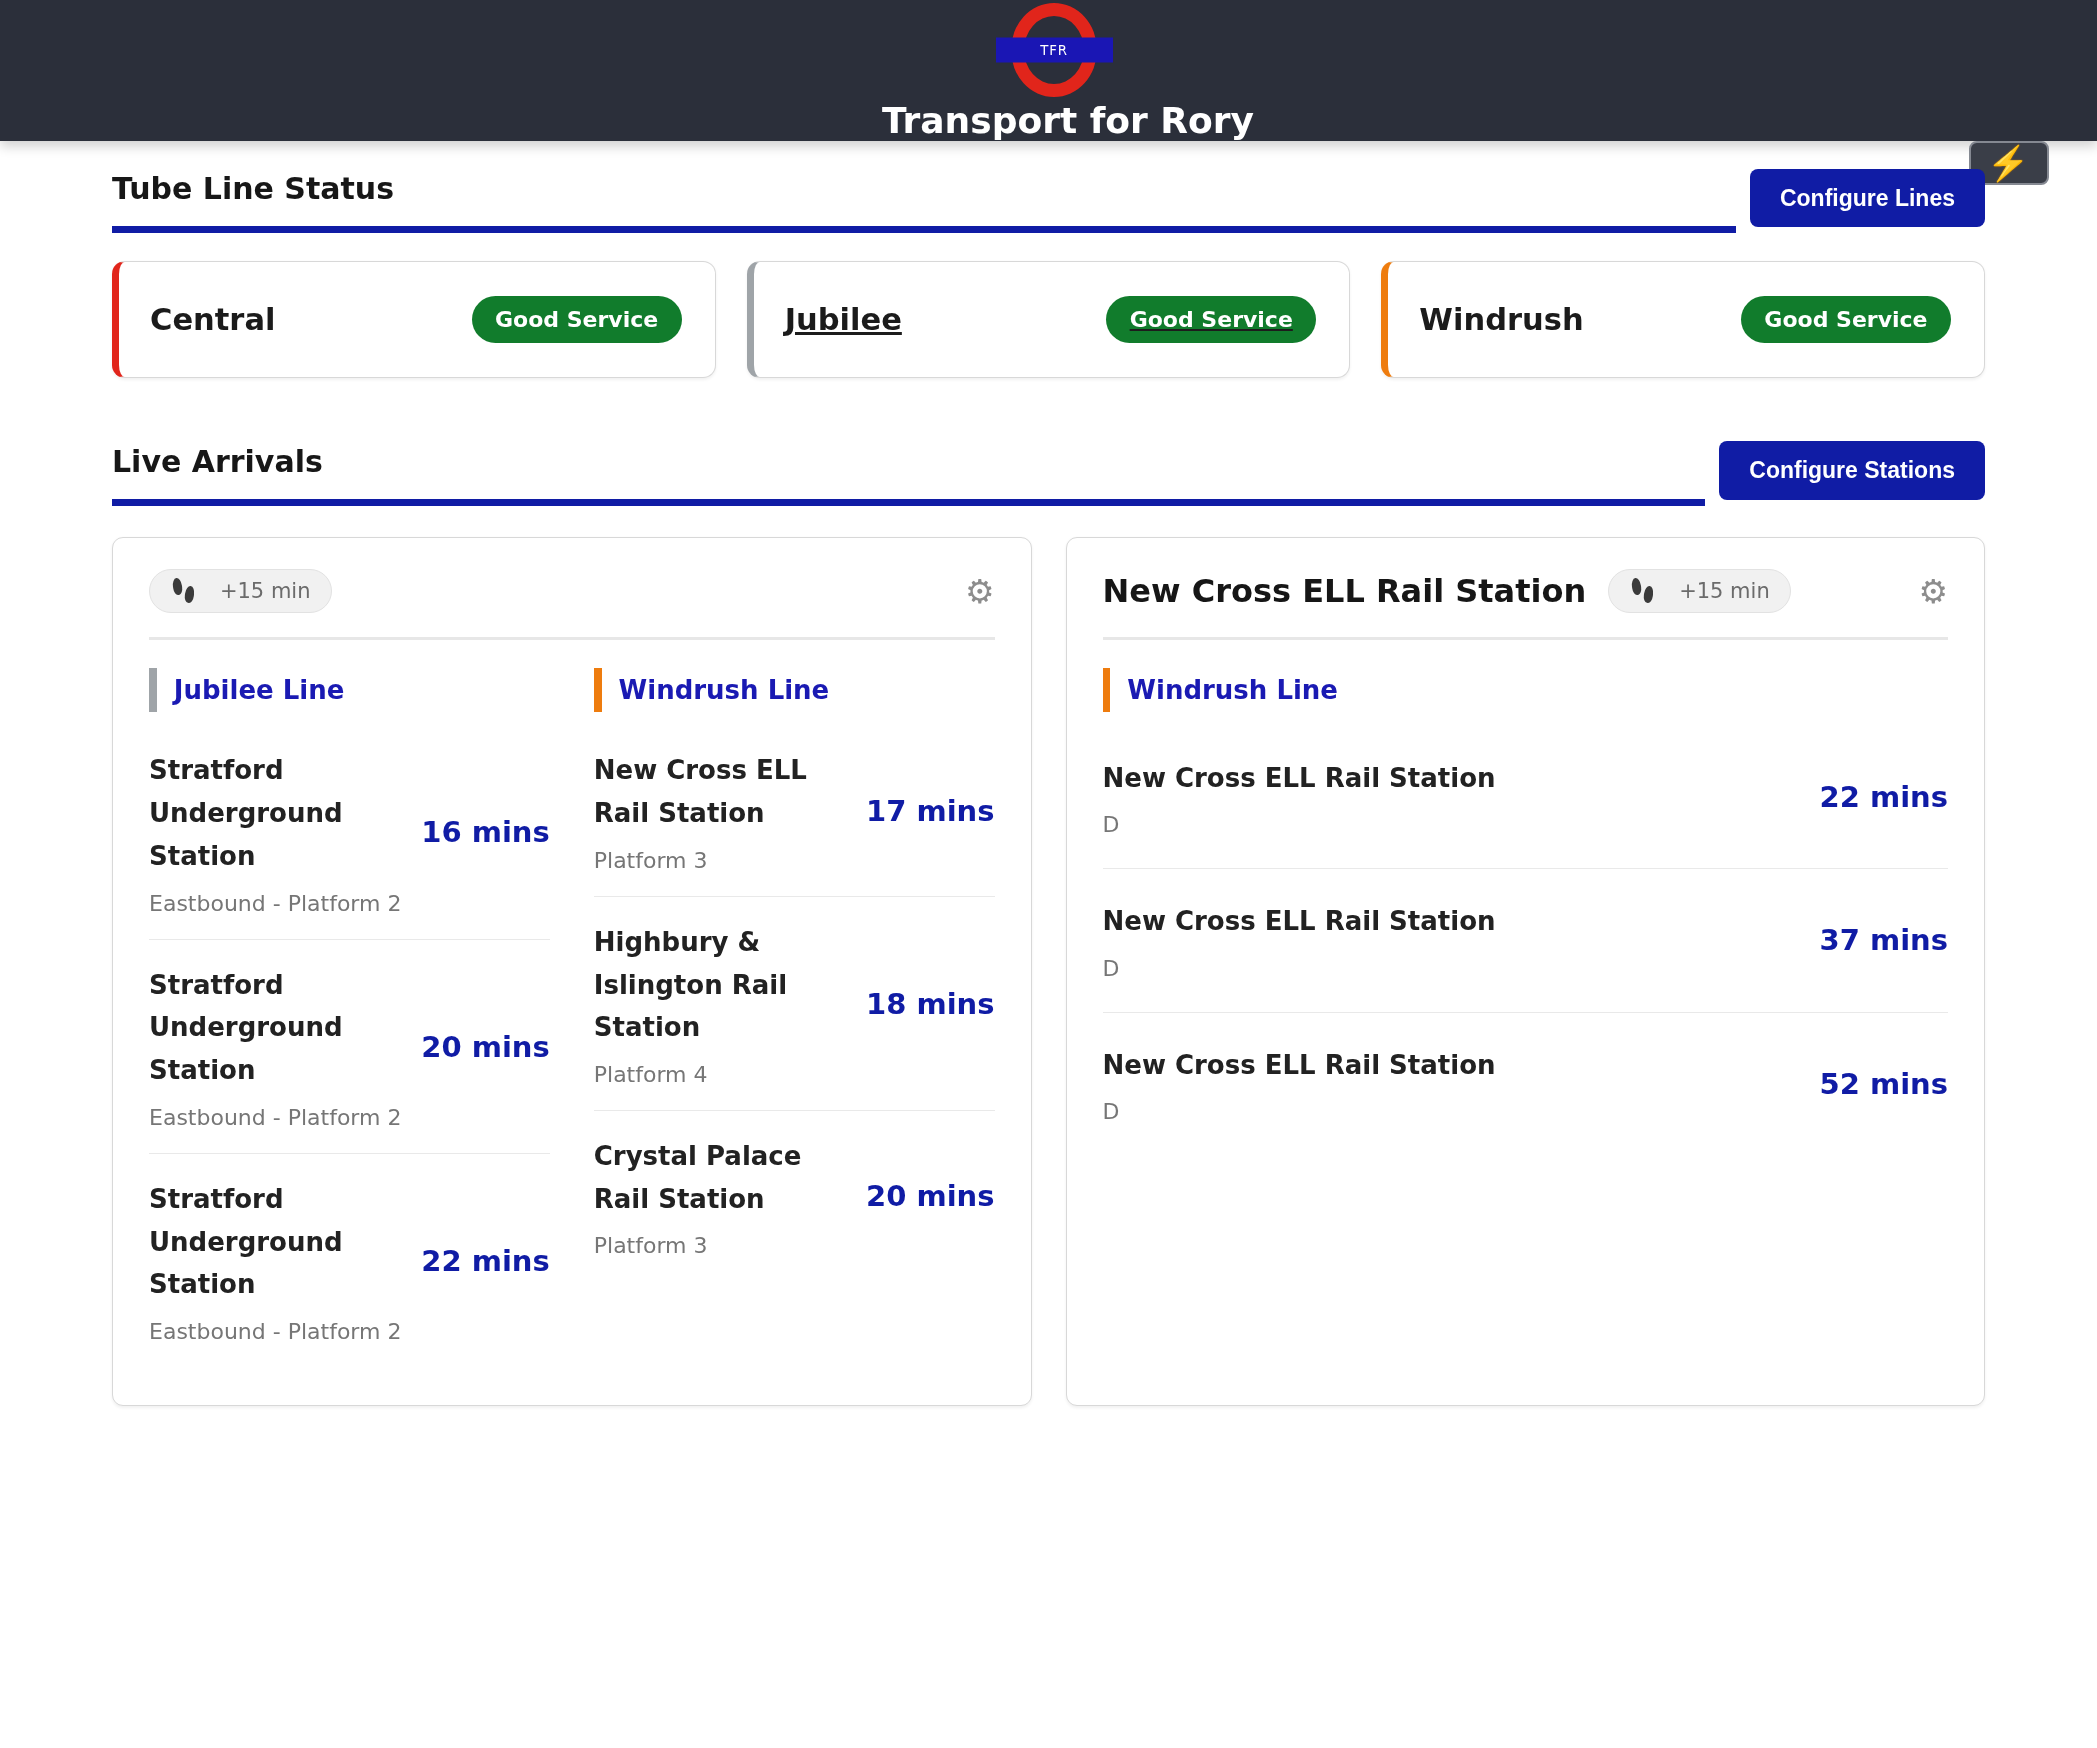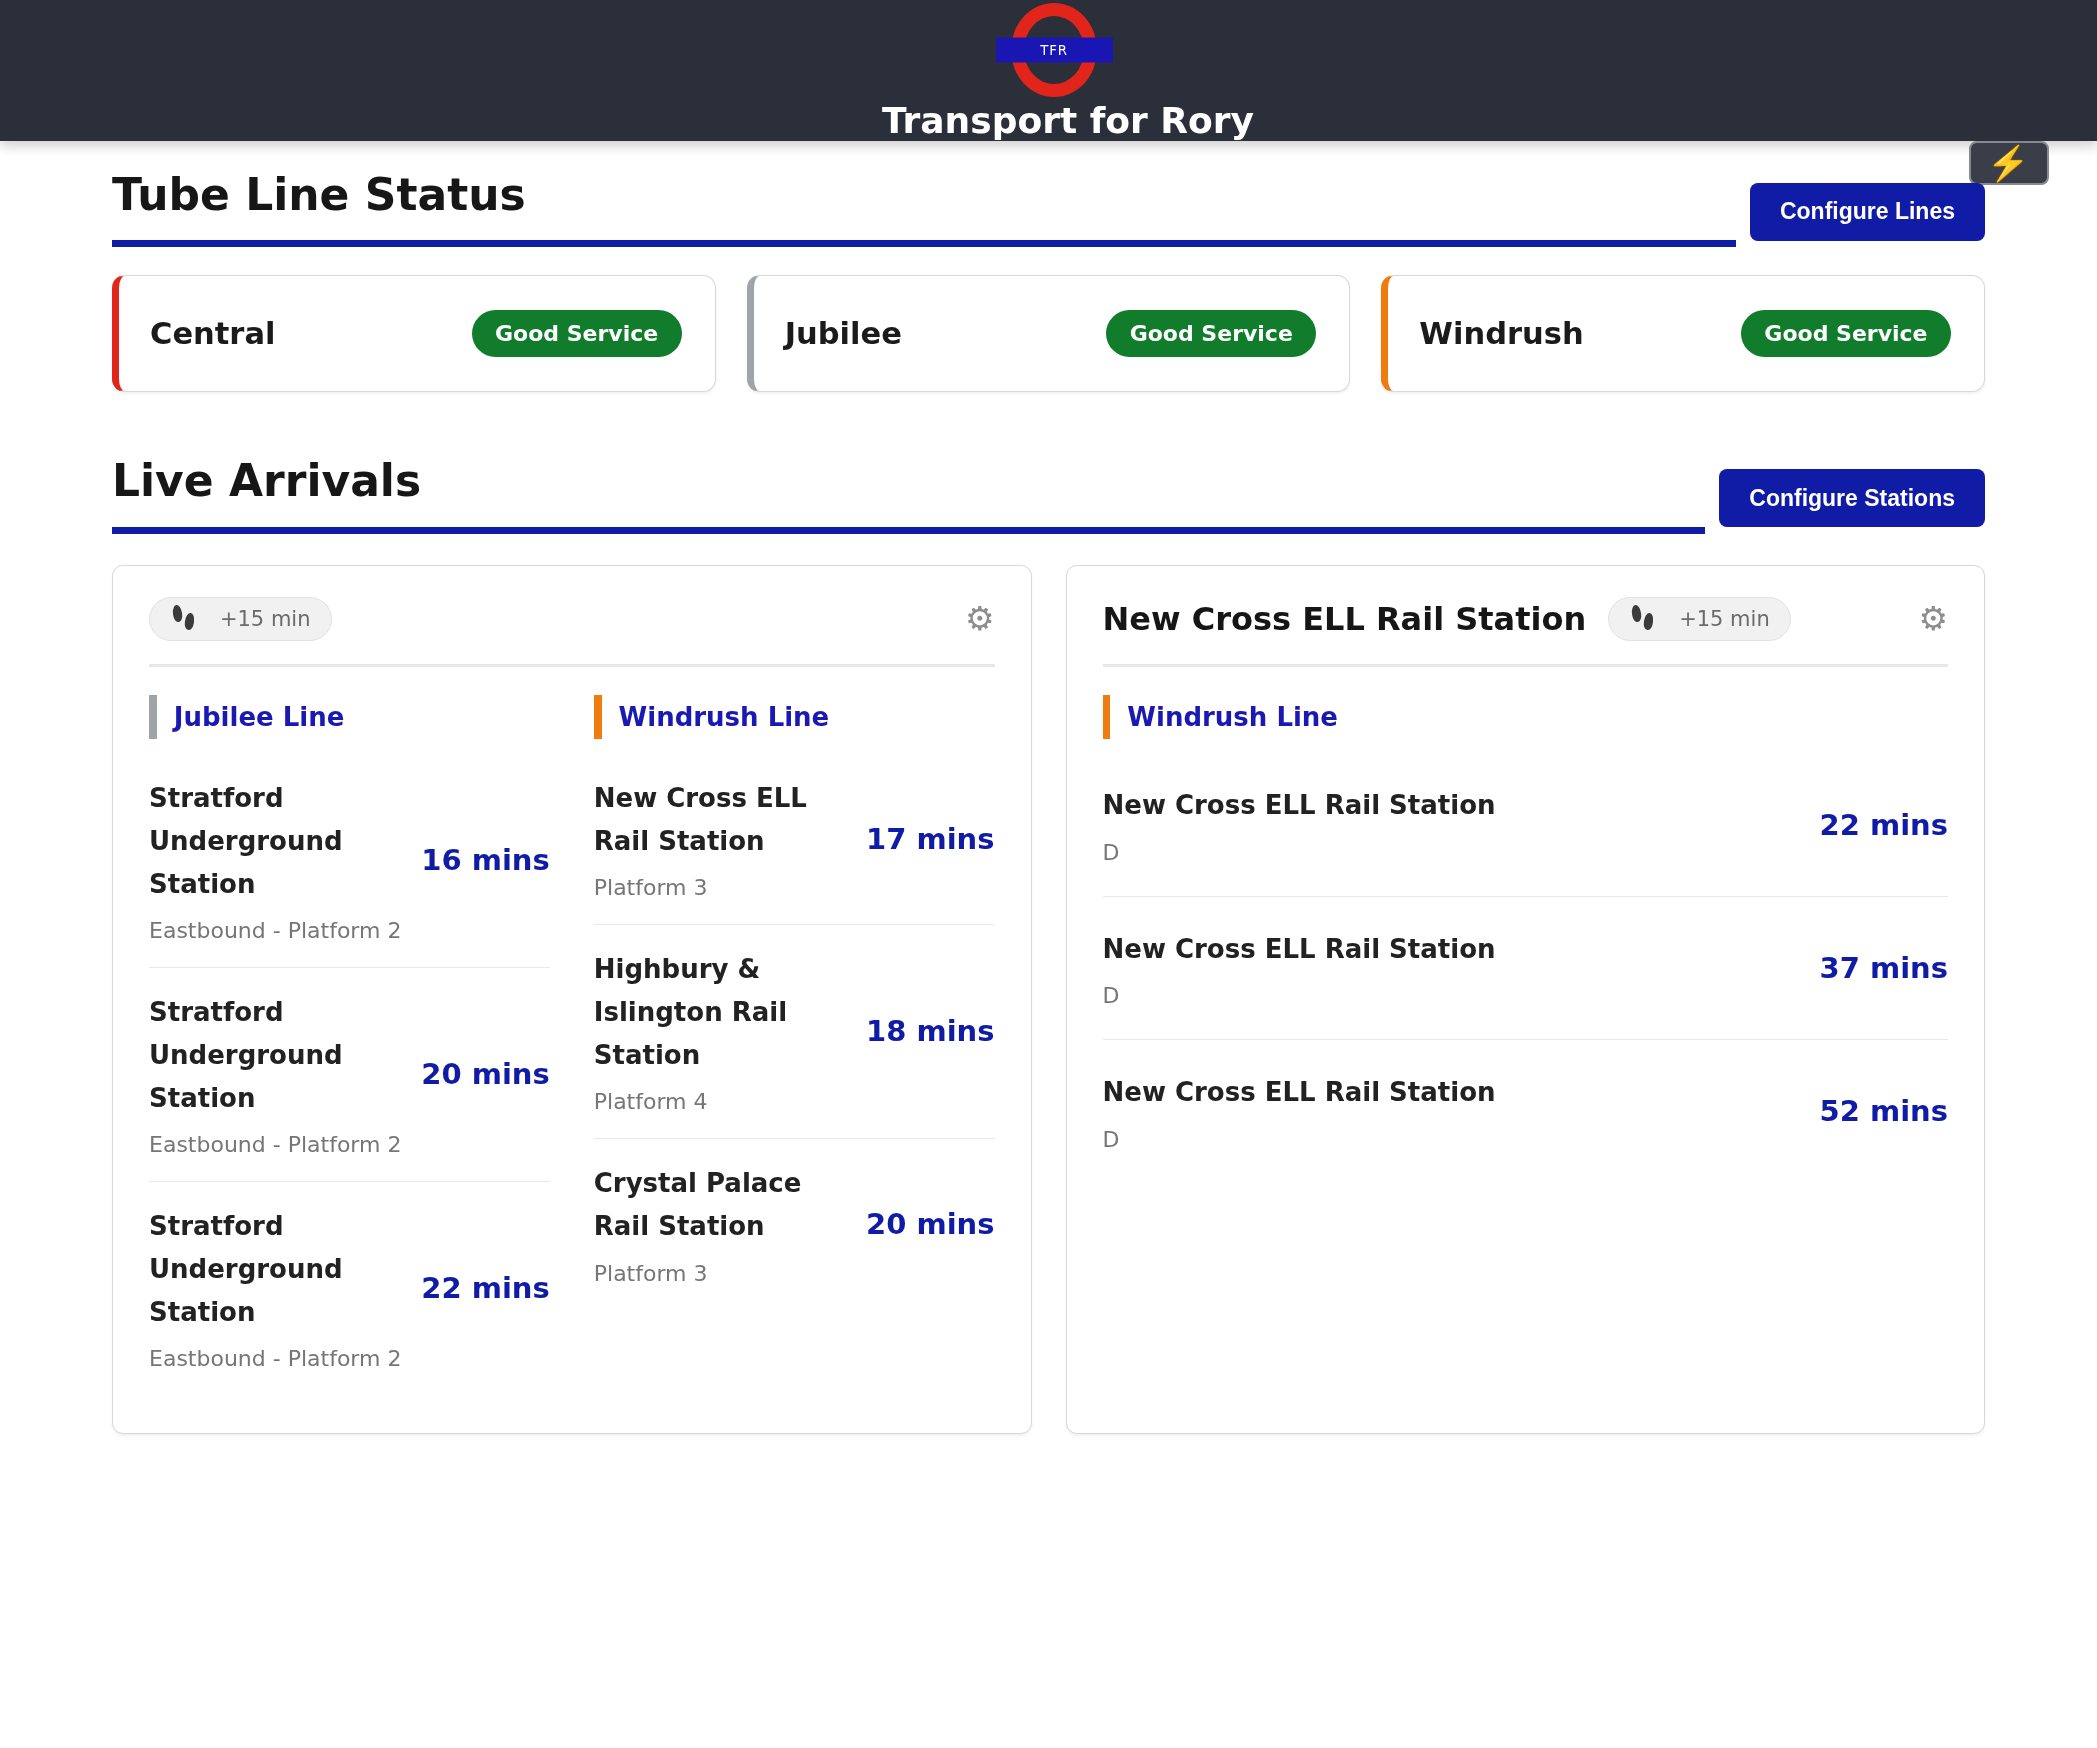--- a/index.html
+++ b/index.html
@@ -20,32 +20,32 @@
     border:2.3px solid #858992; border-radius:7.8px; display:flex; align-items:center;
     justify-content:center; cursor:pointer; }
   .bolt-button span { font-size:34px; color:#f6a41c; text-shadow:0 0 1.6px #c97b00; }
 
   
   .content { padding:0 112px; }
   .section-head { display:flex; align-items:flex-end; gap:14px; }
   .section-head.first { margin-top:28px; }
   .section-head.later { margin-top:63px; }
   .title-wrap { flex:1; border-bottom:7px solid #101ca5; padding-bottom:20.3px; }
-  .title-wrap h2 { font-size:44px; font-weight:bold; color:#171717; }
+  .title-wrap h2 { font-size:30px; font-weight:bold; color:#171717; }
   .config-btn { background:#101ca5; color:#fff; border:none; border-radius:8px;
     font-family:"Liberation Sans",sans-serif; font-weight:bold; font-size:23px;
     padding:15.6px 30px; margin-bottom:6.3px; cursor:pointer; white-space:nowrap; }
 
   
   .lines-grid { margin-top:28px; display:grid; grid-template-columns:repeat(3,1fr); gap:31px; }
   .line-card { background:#fff; border:1.6px solid #d8d8d8; border-left-width:7.8px;
     border-radius:13px; height:117px; padding:0 33px 0 31px; display:flex;
     align-items:center; justify-content:space-between; box-shadow:0 1.6px 3.1px rgba(0,0,0,.06); }
   .accent-central { border-left-color:#e1251b; }
-  .accent-jubilee { border-left-color:#9fa4a8; }
+  .accent-jubilee { border-left-color:#9fa4a8;text-decoration:underline; }
   .accent-windrush { border-left-color:#ee7c0e; }
   .line-name { font-size:30.5px; font-weight:bold; color:#1b1b1b; }
   .status-badge { background:#117c2c; color:#fff; font-size:22px; font-weight:bold;
     padding:11px 23.5px; border-radius:781px; white-space:nowrap; }
 
   
   .stations-grid { margin-top:31px; display:grid; grid-template-columns:repeat(2,1fr); gap:34px; }
   .station-card { background:#fff; border:1.6px solid #d8d8d8; border-radius:11px;
     padding:31px 36px 38px 36px; box-shadow:0 1.6px 3.1px rgba(0,0,0,.06); }
   .station-head { display:flex; align-items:center; gap:22px; }

